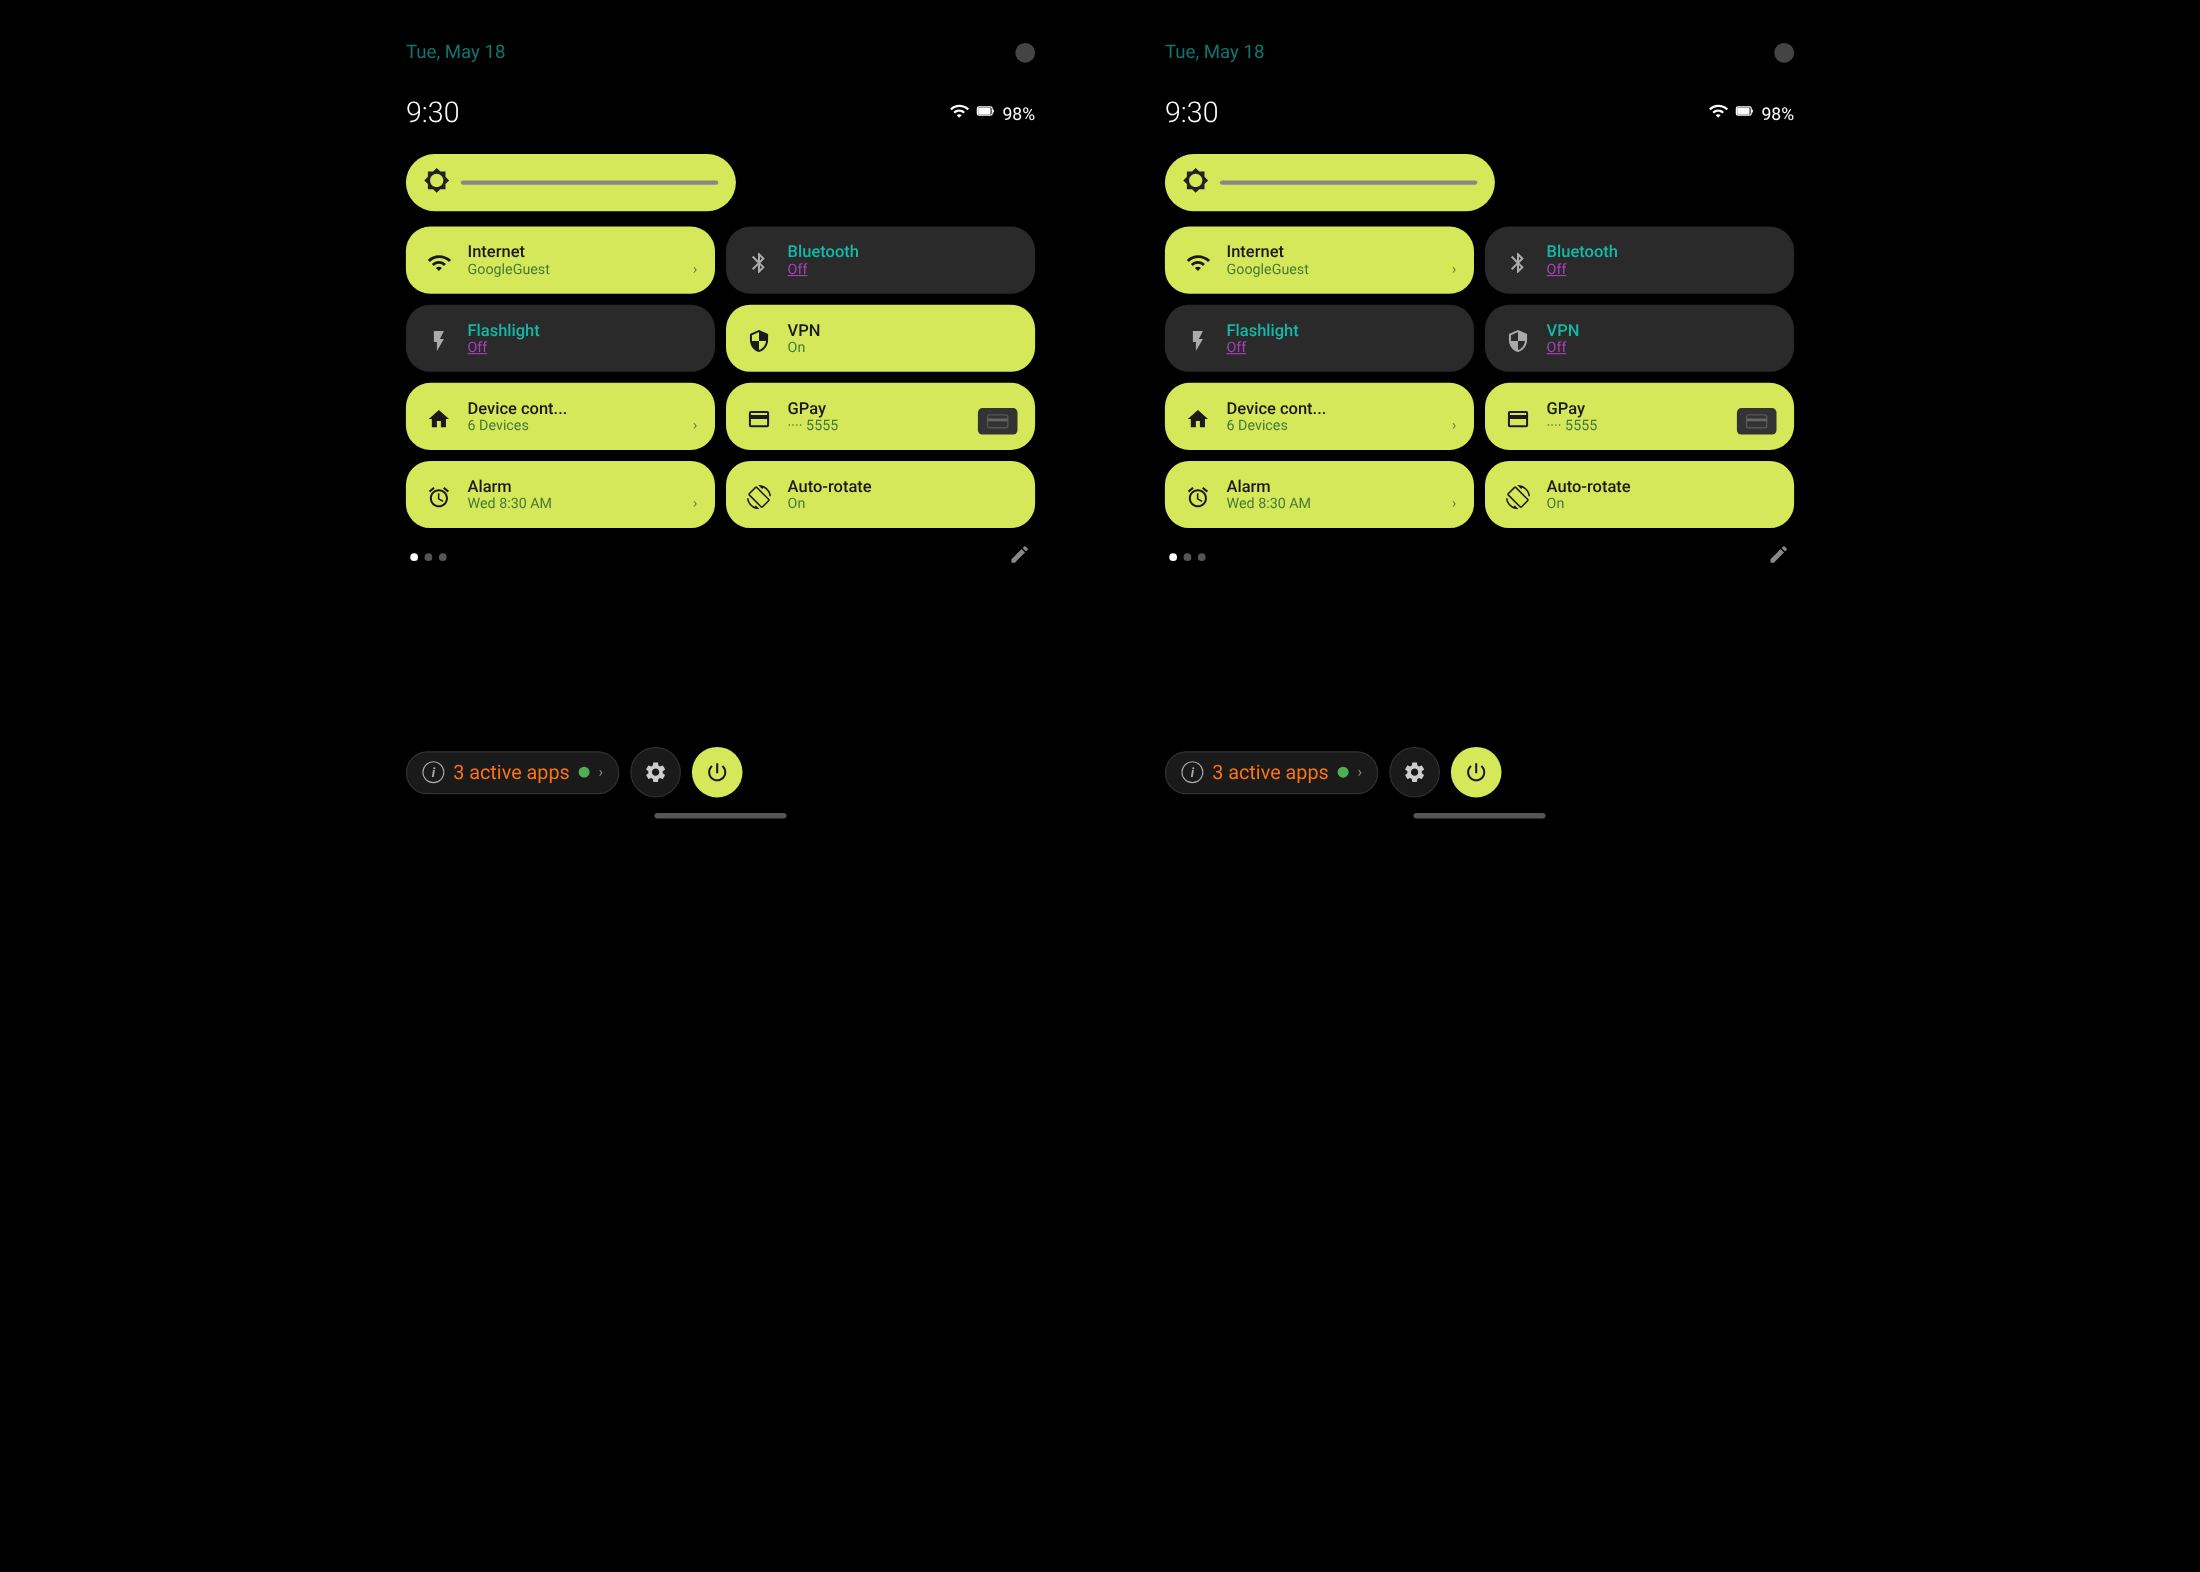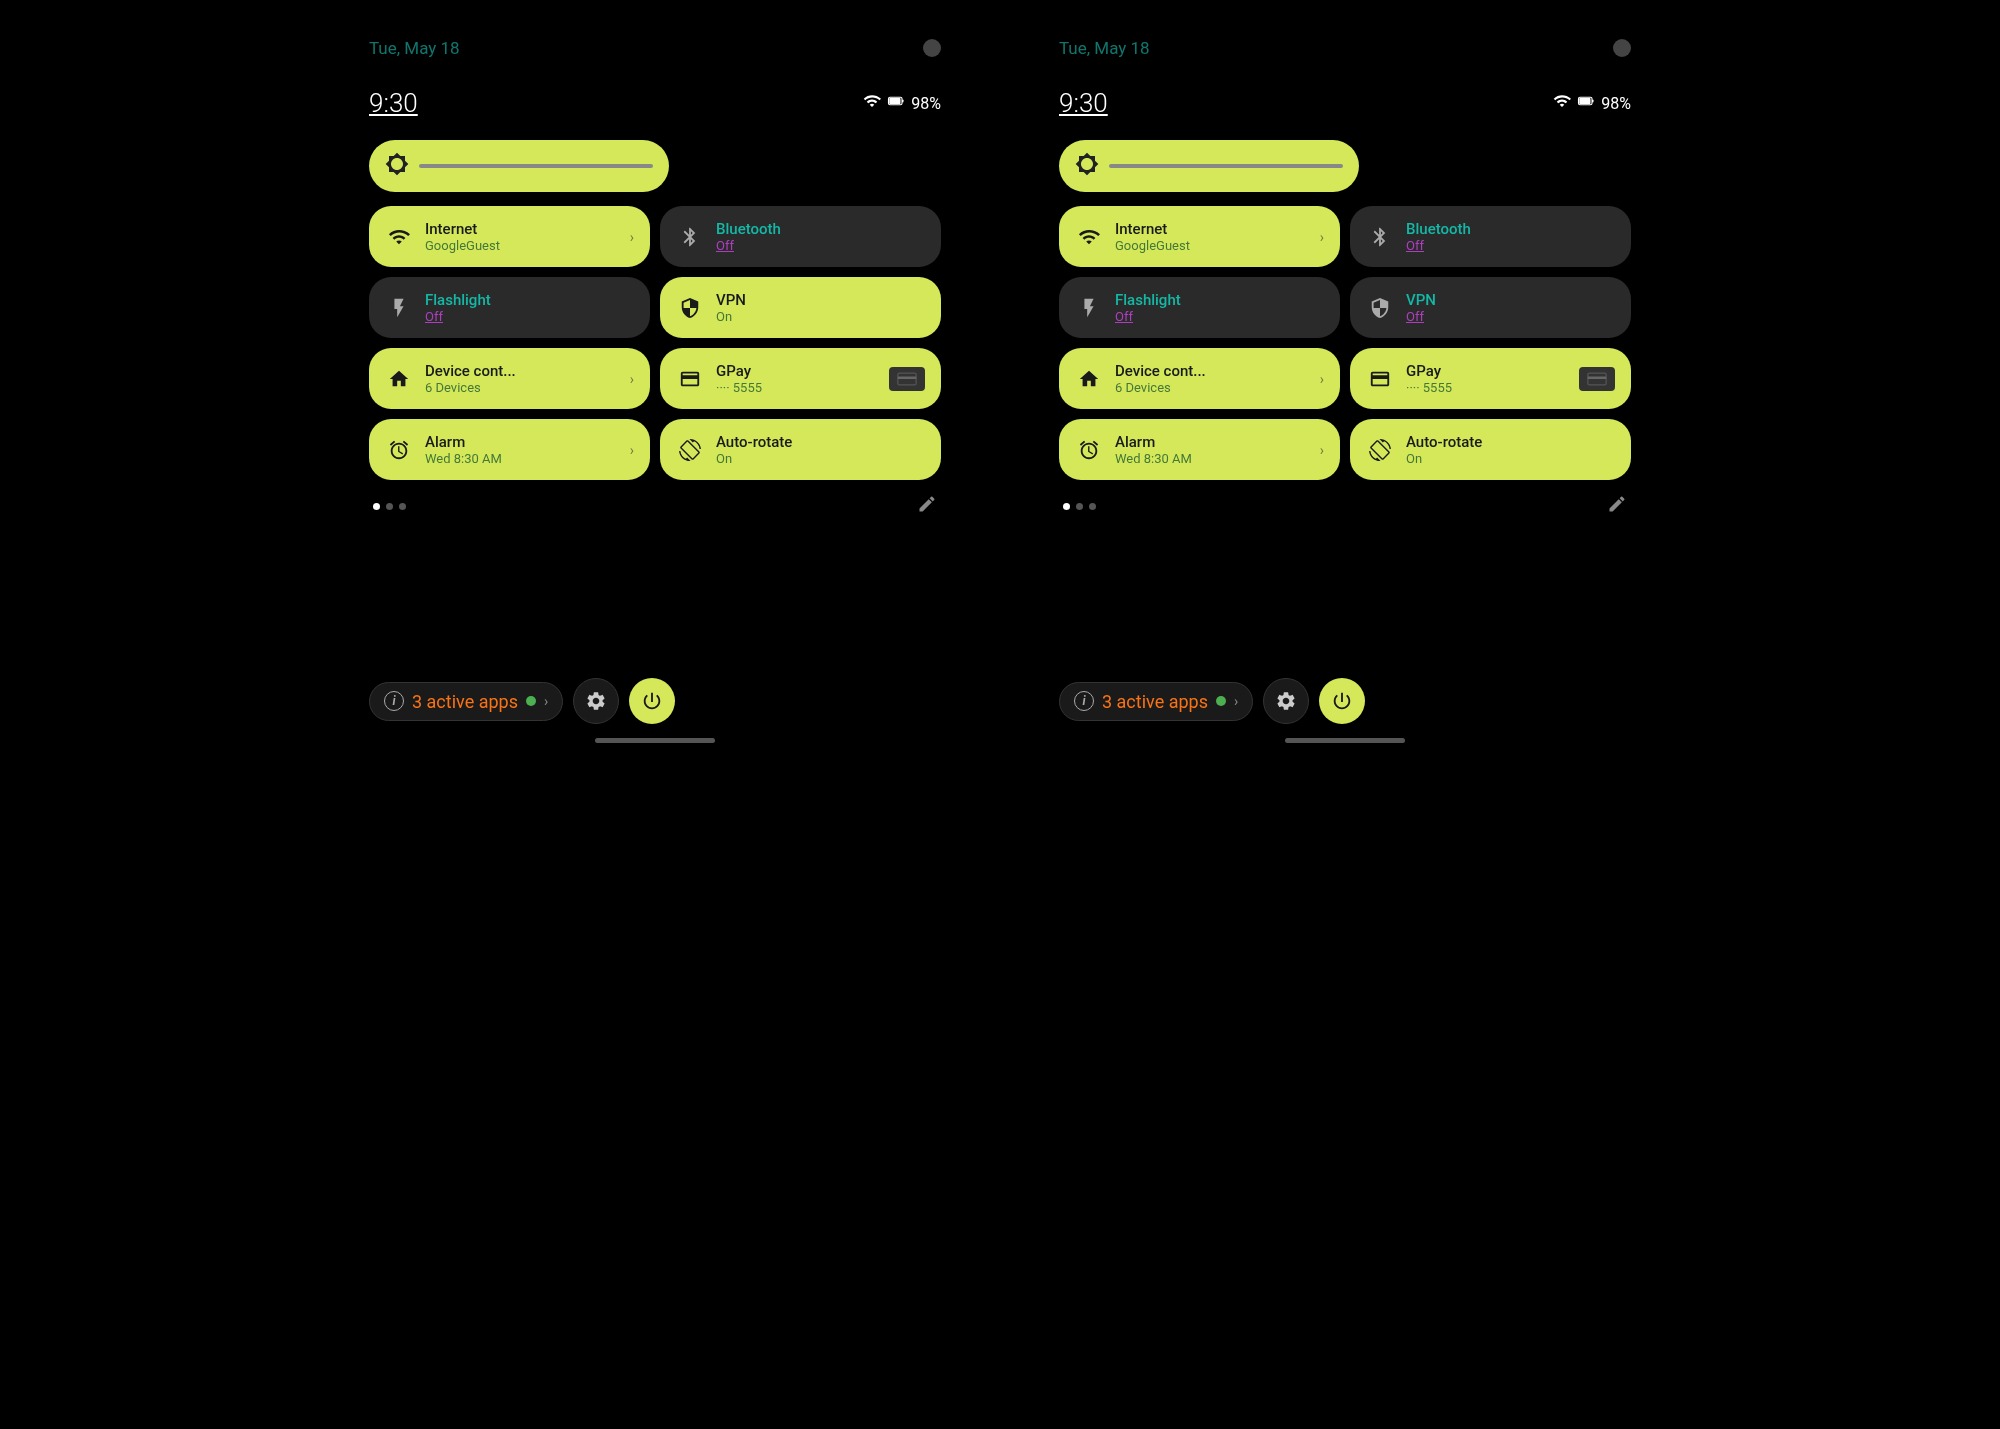--- a/index.html
+++ b/index.html
@@ -45,21 +45,20 @@
       display: flex;
       justify-content: space-between;
       align-items: center;
       margin-bottom: 22px;
     }
 
     .status-time {
       font-size: 26px;
       font-weight: 300;
       color: #fff;
-      text-decoration: underline;
     }
 
     .status-icons {
       display: flex;
       align-items: center;
       gap: 6px;
       font-size: 17px;
       color: #fff;
     }
 
@@ -98,21 +97,21 @@
       display: grid;
       grid-template-columns: 1fr 1fr;
       gap: 10px;
       margin-bottom: 14px;
     }
 
     .tile {
       border-radius: 22px;
       padding: 14px 16px;
       display: flex;
-      align-items: center;
+      align-items: flex-end;
       gap: 12px;
       cursor: pointer;
       position: relative;
     }
 
     .tile-active {
       background: #d4e85a;
     }
 
     .tile-inactive {

